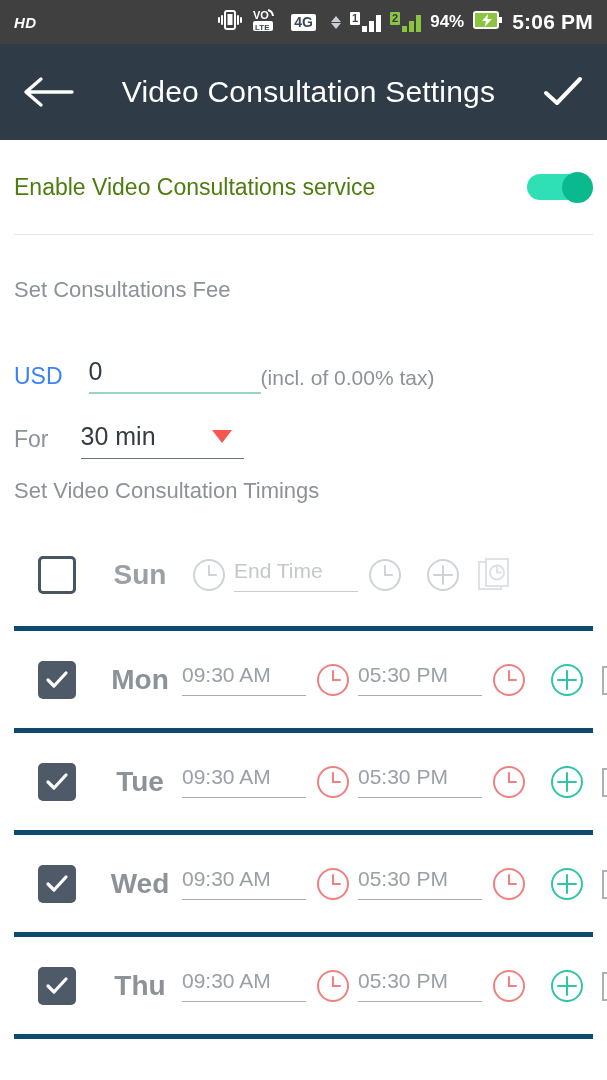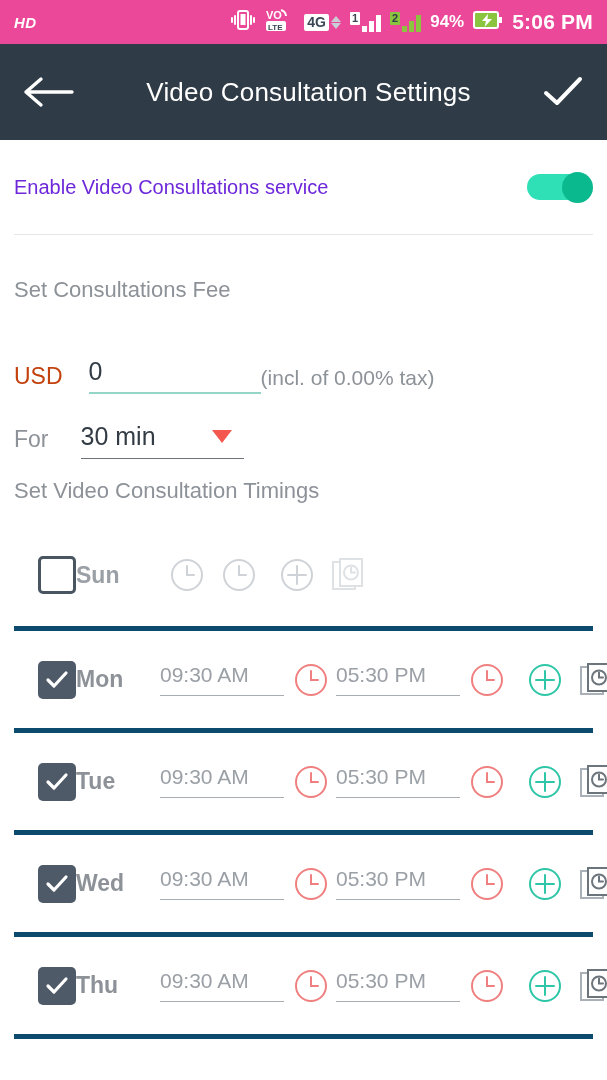--- a/index.html
+++ b/index.html
@@ -6,42 +6,42 @@
   html, body {
     width: 607px; height: 1080px;
     background: #ffffff;
     font-family: "Liberation Sans", sans-serif;
     overflow: hidden;
   }
 
   
   .statusbar {
     height: 44px; width: 100%;
-    background: #ec4899;
+    background: #404040;
     display: flex; align-items: center;
     padding: 0 14px;
     color: #ffffff;
   }
   .sb-hd {
     font-style: italic; font-weight: bold; font-size: 15px;
     letter-spacing: .3px;
   }
   .sb-right {
     margin-left: auto;
     display: flex; align-items: center; gap: 9px;
   }
   .ic { display: block; }
 
   .sb-4g {
     background: #ffffff; color: #3b4654;
     font-size: 14px; font-weight: bold;
     padding: 1px 3px; border-radius: 2px;
     line-height: 15px;
   }
-  .sb-4gwrap { display:flex; align-items:center; gap:2px; }
+  .sb-4gwrap { display:flex; align-items:center; gap:15px; }
   .arrows { display:flex; flex-direction:column; gap:1px; }
   .arr-up, .arr-dn {
     width: 0; height: 0; border-left: 5px solid transparent;
     border-right: 5px solid transparent;
   }
   .arr-up { border-bottom: 6px solid #c9ced6; }
   .arr-dn { border-top: 6px solid #c9ced6; }
 
   .bars { display: flex; align-items: flex-end; gap: 2px; height: 20px; }
   .bars i { display: block; width: 5px; background: #ffffff; }
@@ -62,34 +62,34 @@
 
   
   .appbar {
     height: 96px; width: 100%;
     background: #2f3b47;
     display: flex; align-items: center;
     padding: 0 22px;
   }
   .appbar-title {
     flex: 1; text-align: center;
-    color: #ffffff; font-size: 26px; font-weight: 400;
+    color: #ffffff; font-size: 30px; font-weight: 400;
     letter-spacing: .2px;
     margin: 0 6px;
   }
   .iconbtn { display:flex; align-items:center; justify-content:center; }
 
   
   .content { padding: 0 14px; }
 
   .row-enable {
     height: 94px; display: flex; align-items: center;
   }
   .row-enable .label {
-    font-size: 20px; color: #6d28d9;
+    font-size: 23px; color: #4d7c0f;
   }
   .toggle {
     margin-left: auto; position: relative;
     width: 66px; height: 30px;
   }
   .toggle .track {
     position: absolute; left: 0; top: 2px;
     width: 56px; height: 26px; border-radius: 13px;
     background: #2fe0b7;
   }
@@ -103,21 +103,21 @@
 
   .sec-title {
     font-size: 22px; color: #8d9298;
     padding-top: 42px; padding-bottom: 0;
   }
 
   .fee-row {
     display: flex; align-items: flex-end;
     margin-top: 28px;
   }
-  .fee-cur { font-size: 23px; color: #c2410c; padding-bottom: 4px; margin-top: 32px; }
+  .fee-cur { font-size: 23px; color: #3b82f6; padding-bottom: 4px; margin-top: 32px; }
   .fee-input-wrap {
     margin-left: 26px;
     width: 172px;
     border-bottom: 2px solid #93d6c7;
     padding-bottom: 6px;
   }
   .fee-input {
     font-size: 25px; color: #333c44;
     font-family: "Liberation Sans", sans-serif;
   }
@@ -163,23 +163,24 @@
   .cbox {
     width: 38px; height: 38px; border-radius: 5px;
     margin-left: 24px;
     display: flex; align-items: center; justify-content: center;
     flex: none;
   }
   .cbox.off { border: 3px solid #4a5562; background: #ffffff; }
   .cbox.on  { background: #4e5a68; }
 
   .day-label {
-    width: 84px; 
-    font-size: 23px; color: #8d9298; font-weight: bold;
+    width: 84px; margin-left: 22px;
+    font-size: 28px; color: #8d9298; font-weight: bold;
     flex: none;
+    text-align: center;
   }
   .day-label.dim { color: #9aa0a6; }
 
   .time-field {
     width: 124px; flex: none;
     border-bottom: 1px solid #a8adb3;
     padding-bottom: 8px;
     font-size: 21px; color: #9aa0a6;
   }
   .time-field.placeholder { color: #c4c8cc; border-bottom-color: #c9cdd1; }
@@ -302,20 +303,21 @@
 
     <div class="day-row">
       <span class="cbox off"></span>
       <span class="day-label dim">Sun</span>
       <span class="clock-btn">
         <svg width="38" height="38" viewBox="0 0 38 38">
           <circle cx="19" cy="19" r="15" fill="none" stroke="#cfd3d7" stroke-width="2"></circle>
           <path d="M19 10 V19 H26" fill="none" stroke="#cfd3d7" stroke-width="2" stroke-linecap="round"></path>
         </svg>
       </span>
+      <span class="time-field placeholder">End Time</span>
       <span class="clock-btn">
         <svg width="38" height="38" viewBox="0 0 38 38">
           <circle cx="19" cy="19" r="15" fill="none" stroke="#cfd3d7" stroke-width="2"></circle>
           <path d="M19 10 V19 H26" fill="none" stroke="#cfd3d7" stroke-width="2" stroke-linecap="round"></path>
         </svg>
       </span>
       <span class="plus-btn">
         <svg width="38" height="38" viewBox="0 0 38 38">
           <circle cx="19" cy="19" r="15" fill="none" stroke="#cfd3d7" stroke-width="2"></circle>
           <path d="M19 10 V28 M10 19 H28" stroke="#cfd3d7" stroke-width="2" stroke-linecap="round"></path>

